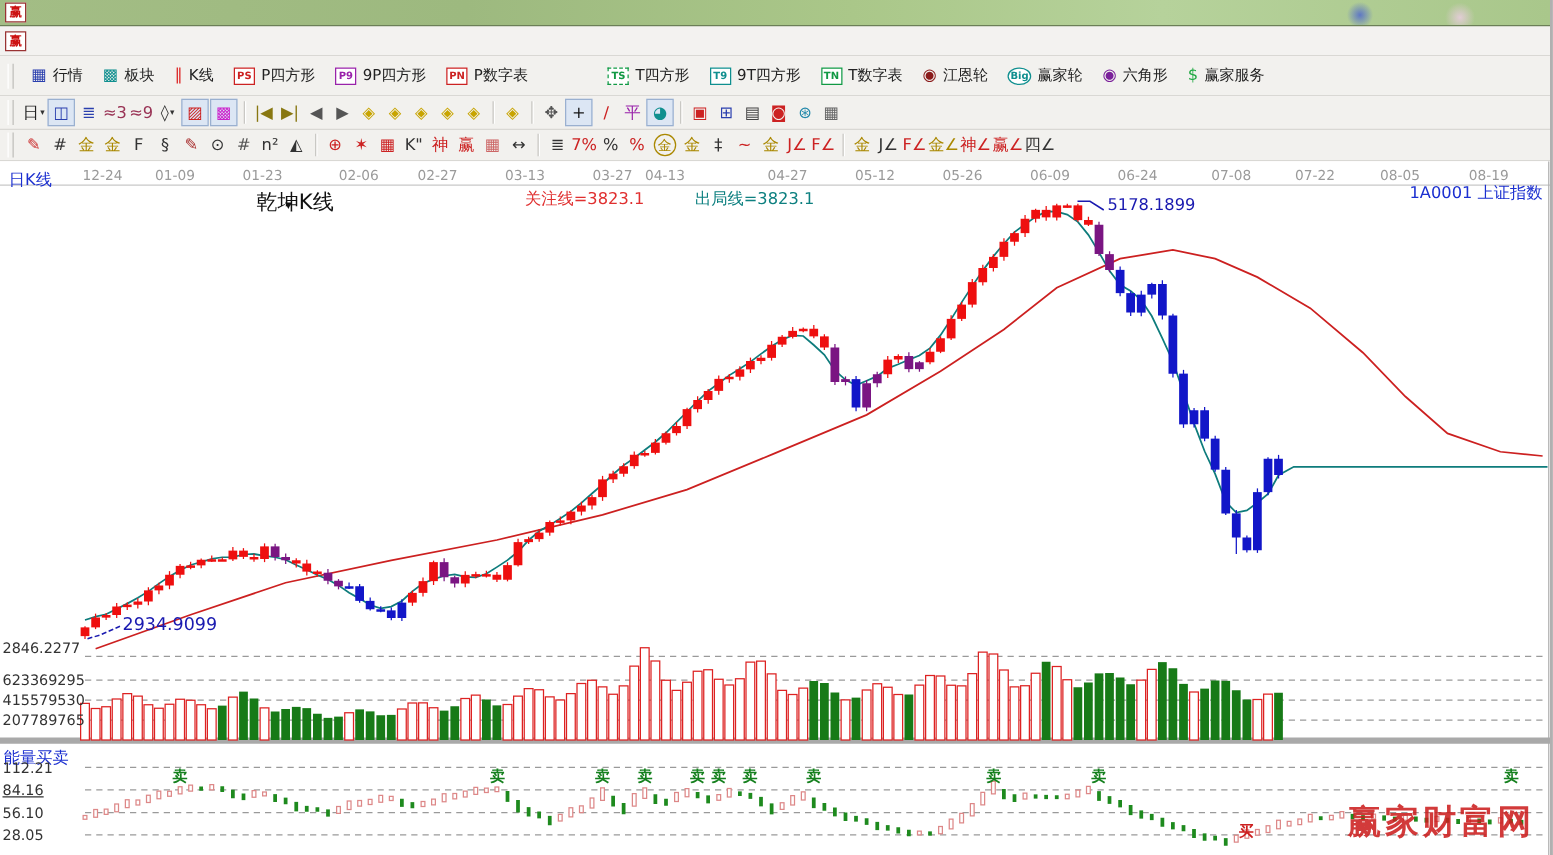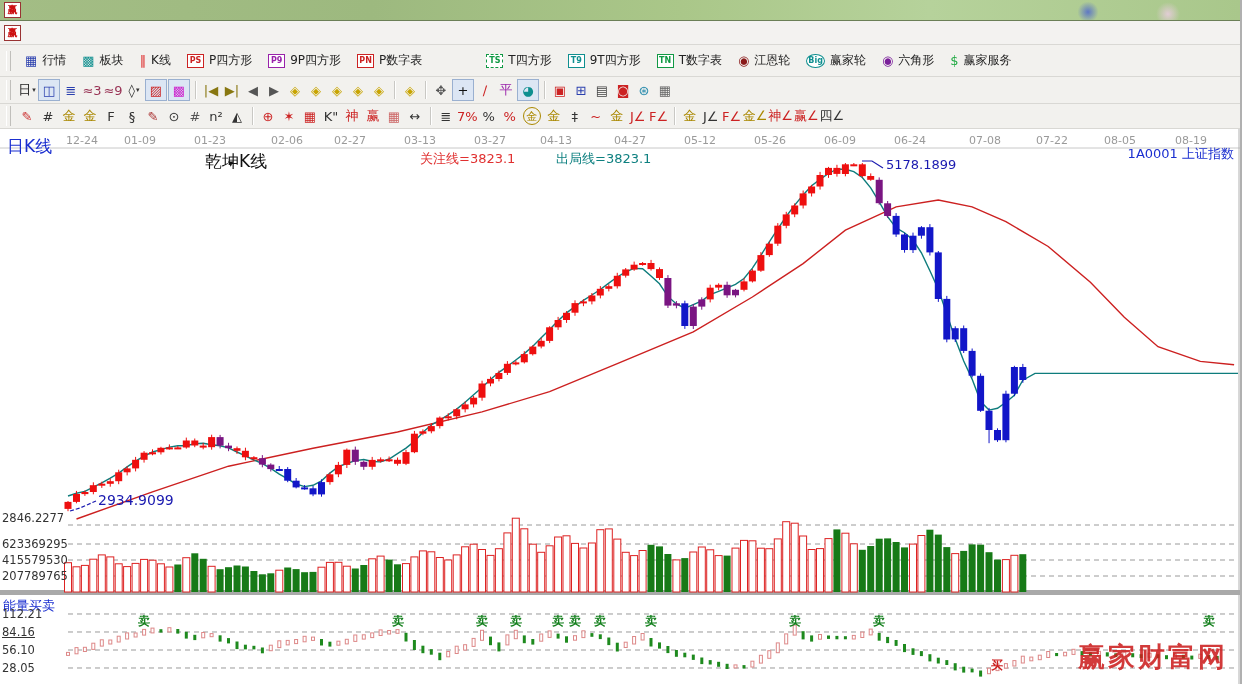--- a/index.html
+++ b/index.html
@@ -694,33 +694,33 @@
       </svg>
 
     <div class="dates" id="dates">
         <span style="left: 82px;">12-24</span>
         <span style="left: 140px;">01-09</span>
         <span style="left: 210px;">01-23</span>
         <span style="left: 287px;">02-06</span>
         <span style="left: 350px;">02-27</span>
         <span style="left: 420px;">03-13</span>
         <span style="left: 490px;">03-27</span>
-        <span style="left: 556px;">04-13</span>
+        <span style="left: 532px;">04-13</span>
         <span style="left: 630px;">04-27</span>
         <span style="left: 700px;">05-12</span>
         <span style="left: 770px;">05-26</span>
         <span style="left: 840px;">06-09</span>
         <span style="left: 910px;">06-24</span>
         <span style="left: 985px;">07-08</span>
         <span style="left: 1052px;">07-22</span>
         <span style="left: 1120px;">08-05</span>
         <span style="left: 1191px;">08-19</span>
       </div>
 
-    <div class="lbl blue" style="left:7px;top:6px;font-size:17px;">日K线</div>
+    <div class="lbl blue" style="left:7px;top:6px;font-size:13px;">日K线</div>
     <div class="lbl" style="left:205px;top:21px;font-size:17px;color:#111;">乾坤K线</div>
     <div class="lbl" style="left:228px;top:31px;font-size:7px;color:#111;">▼</div>
     <div class="lbl" style="left:420px;top:21px;font-size:13px;color:#e03030;">关注线=3823.1</div>
     <div class="lbl" style="left:556px;top:21px;font-size:13px;color:#0e8080;">出局线=3823.1</div>
     <div class="lbl blue" style="right:8px;top:16px;font-size:13px;">1A0001  上证指数</div>
 
     <div class="lbl" style="left:886px;top:28px;font-size:13px;color:#1a1ab0;">5178.1899</div>
     <div class="lbl" style="left:98px;top:363px;font-size:14px;color:#1a1ab0;">2934.9099</div>
 
     <div class="axlbl" style="top:382px;">2846.2277</div>

